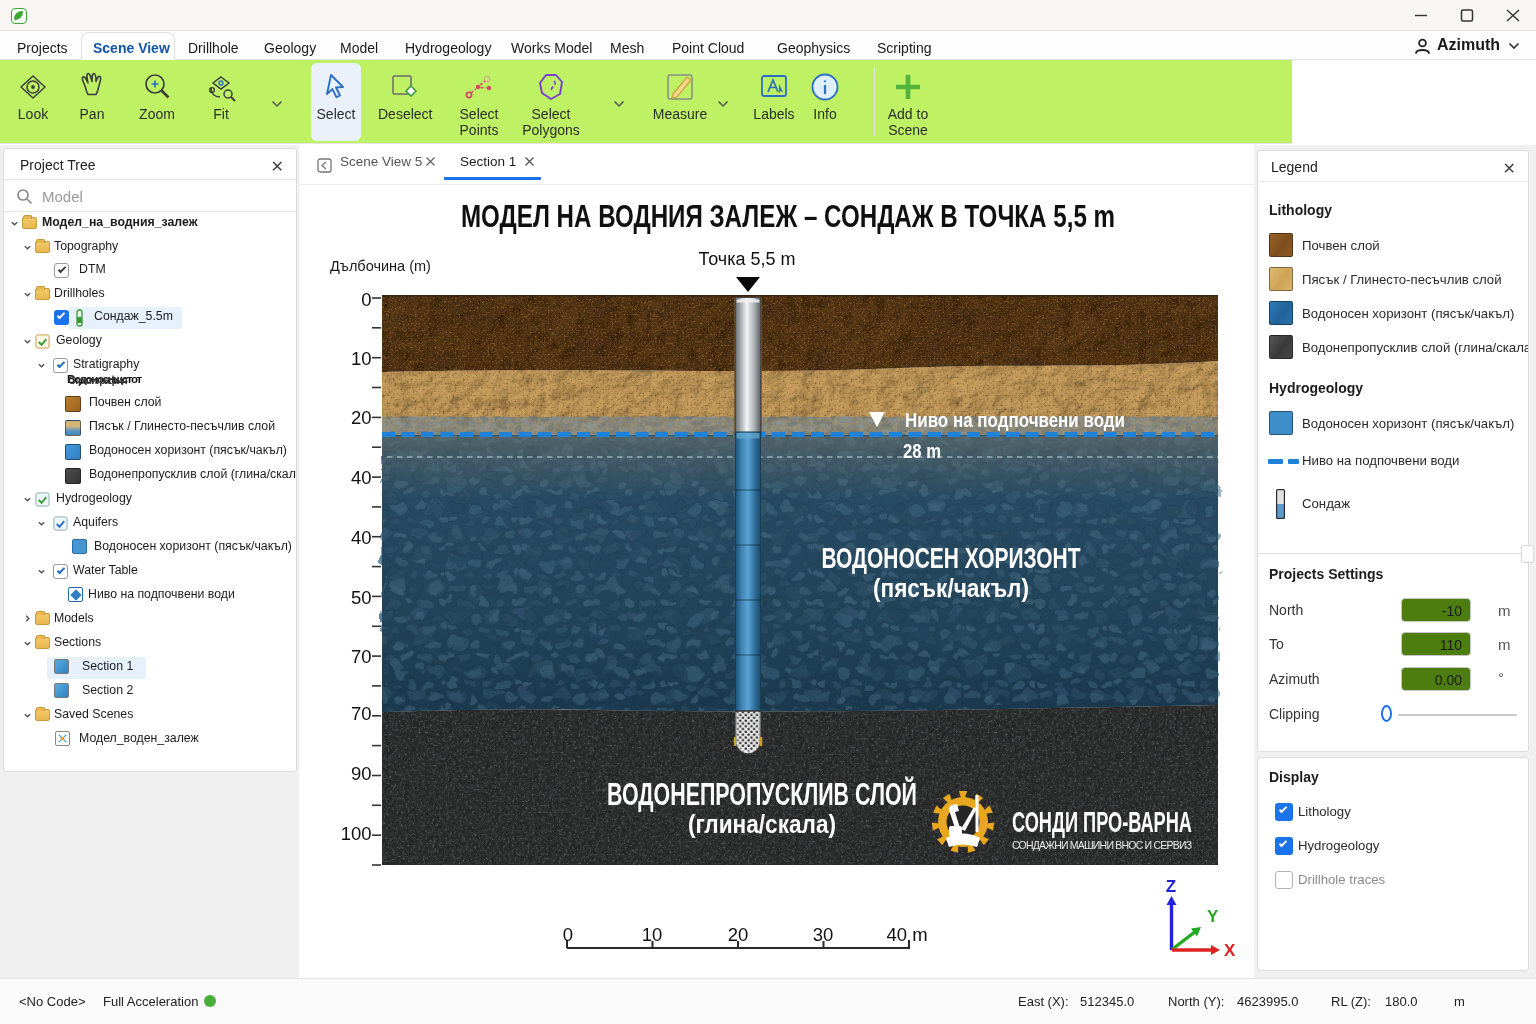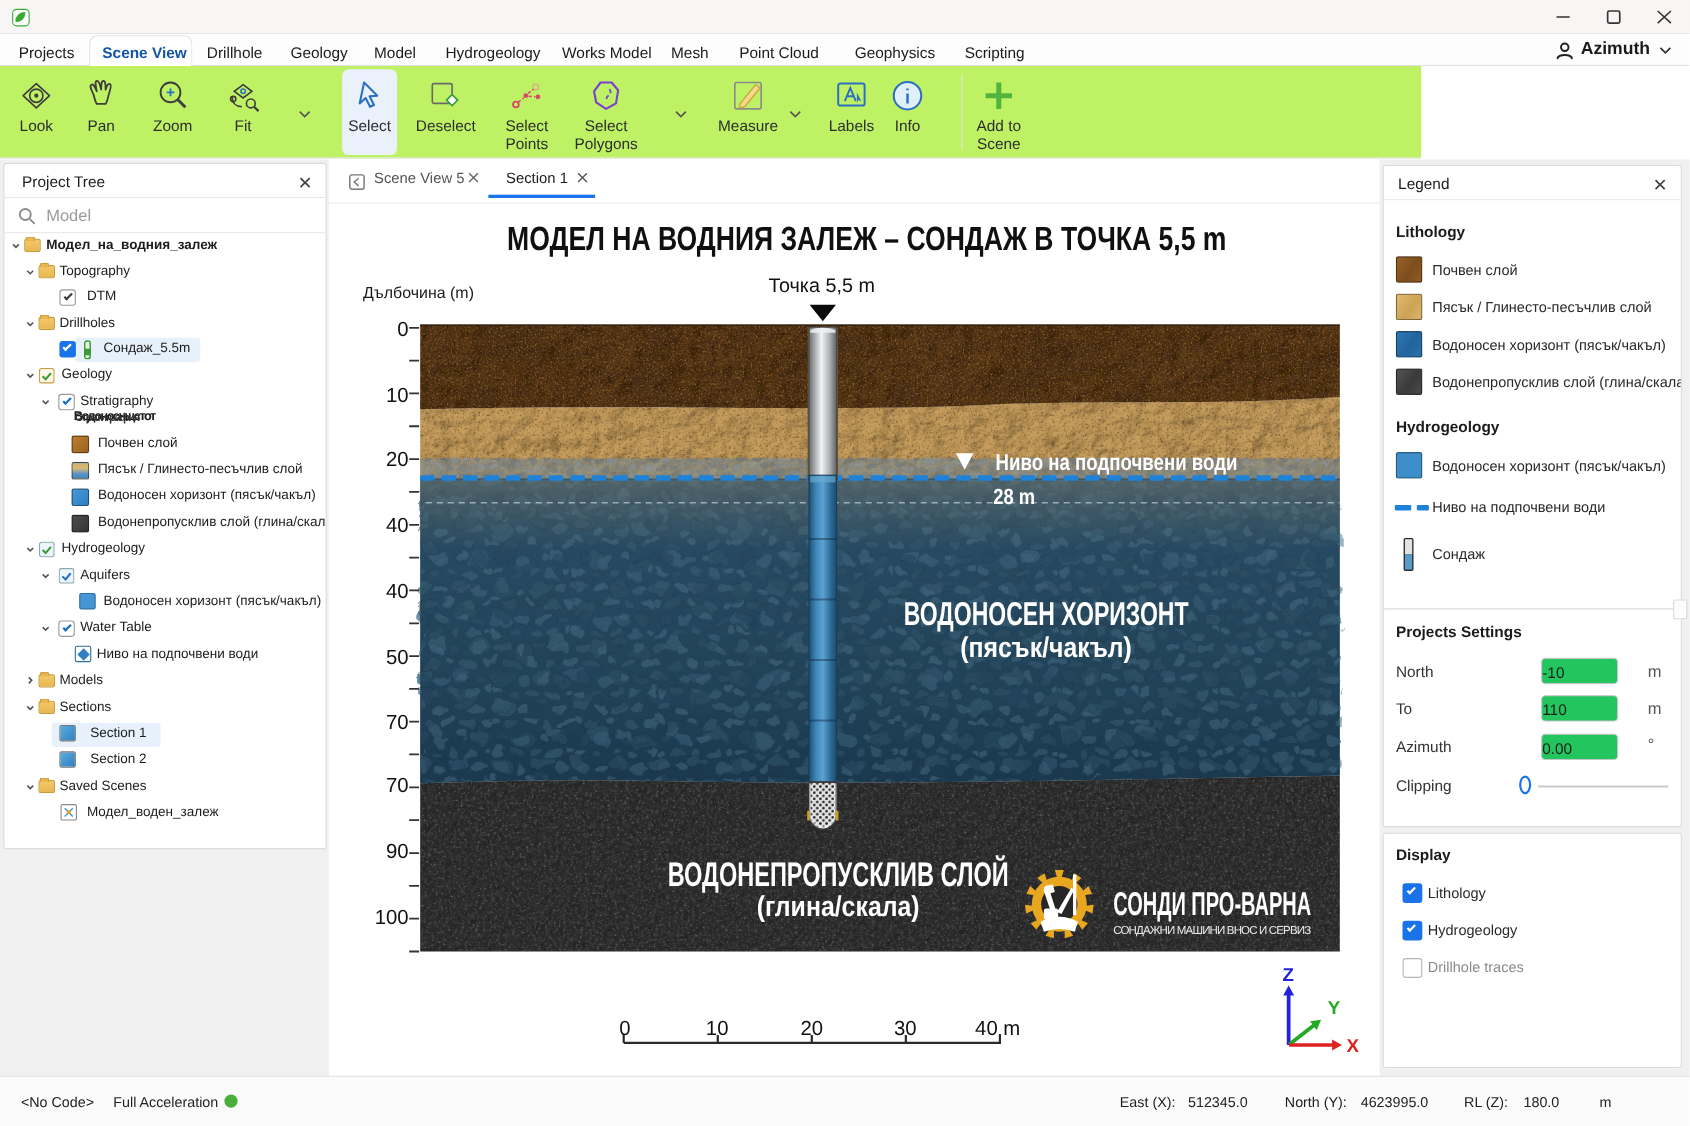--- a/index.html
+++ b/index.html
@@ -34,21 +34,21 @@
 .cbw{position:absolute;top:4px;width:15px;height:15px;background:#fff;border:1px solid #9a9a9a;border-radius:3px}
 .cbb{position:absolute;top:4px;width:15px;height:15px;background:#1a73e8;border-radius:3px}
 .ck{position:absolute;left:3px;top:3px;width:8px;height:4px;border-left:2px solid #fff;border-bottom:2px solid #fff;transform:rotate(-45deg)}
 .ckd{border-color:#3c3c3c}
 .ckb{border-color:#1a6fc4}
 .sw{position:absolute;top:4px;width:16px;height:16px;border:1px solid rgba(0,0,0,.45);border-radius:2px}
 
 .lgh{position:absolute;left:11px;font-size:14px;font-weight:bold;color:#1b1b1b}
 .lgsw{position:absolute;left:11px;width:24px;height:24px;border:1px solid rgba(0,0,0,.4);border-radius:2px}
 .lgt{position:absolute;left:44px;font-size:13.2px;color:#2a2a2a;white-space:nowrap}
-.inp{position:absolute;width:70px;height:24px;border:1px solid #c6c6c6;border-radius:4px;background:#22c55e;font-size:14px;color:#1c1c1c;text-align:left;padding:4px 8px 0 0}
+.inp{position:absolute;width:70px;height:24px;border:1px solid #c6c6c6;border-radius:4px;background:#4d7c0f;font-size:14px;color:#1c1c1c;text-align:right;padding:4px 8px 0 0}
 .unit{position:absolute;font-size:15px;color:#555}
 .fl{position:absolute;left:11px;font-size:14px;color:#333}
 .ckrow{position:absolute;left:17px;width:18px;height:18px;border-radius:3px}
 </style></head>
 <body>
 <div id="titlebar">
  <div id="lficon"></div>
  <svg class="winbtn" style="right:92px" viewBox="0 0 46 31">
       <path d="M17 15.5h12" stroke="#333" stroke-width="1.4"></path>
     </svg>

